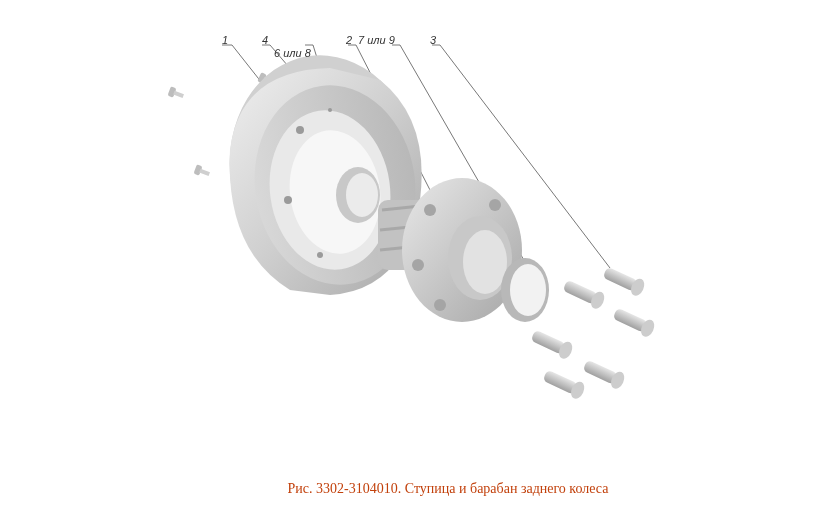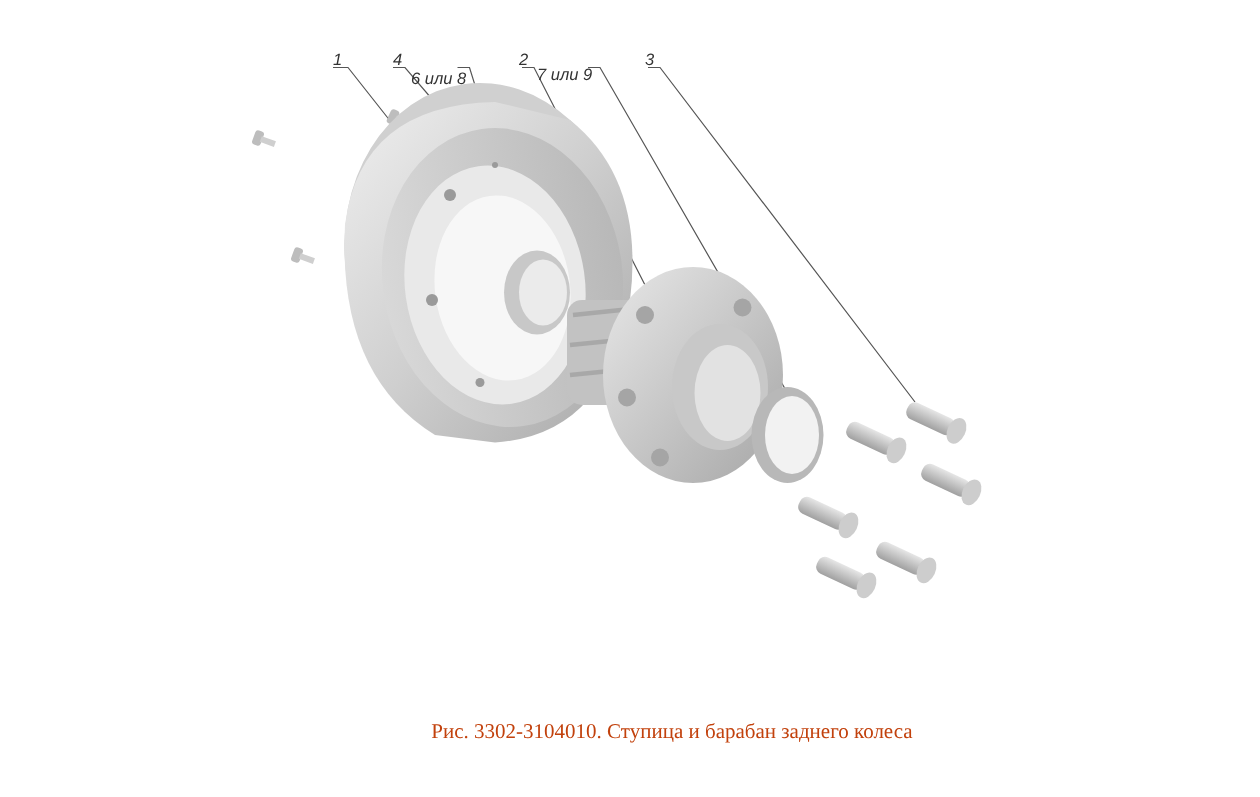--- a/index.html
+++ b/index.html
@@ -119,16 +119,16 @@
         <rect x="0" y="-6" width="34" height="12" rx="5" fill="url(#studG)"></rect>
         <ellipse cx="36" cy="0" rx="6" ry="9" fill="#cdcdcd"></ellipse>
       </g>
   </g>
 </svg>
 
 <div class="callout" style="left:222px;top:34px;">1</div>
 <div class="callout" style="left:262px;top:34px;">4</div>
 <div class="callout" style="left:274px;top:47px;">6 или 8</div>
 <div class="callout" style="left:346px;top:34px;">2</div>
-<div class="callout" style="left:358px;top:44px;">7 или 9</div>
+<div class="callout" style="left:358px;top:34px;">7 или 9</div>
 <div class="callout" style="left:430px;top:34px;">3</div>
 
 <div class="caption">Рис. 3302-3104010. Ступица и барабан заднего колеса</div>
 
 </body></html>

